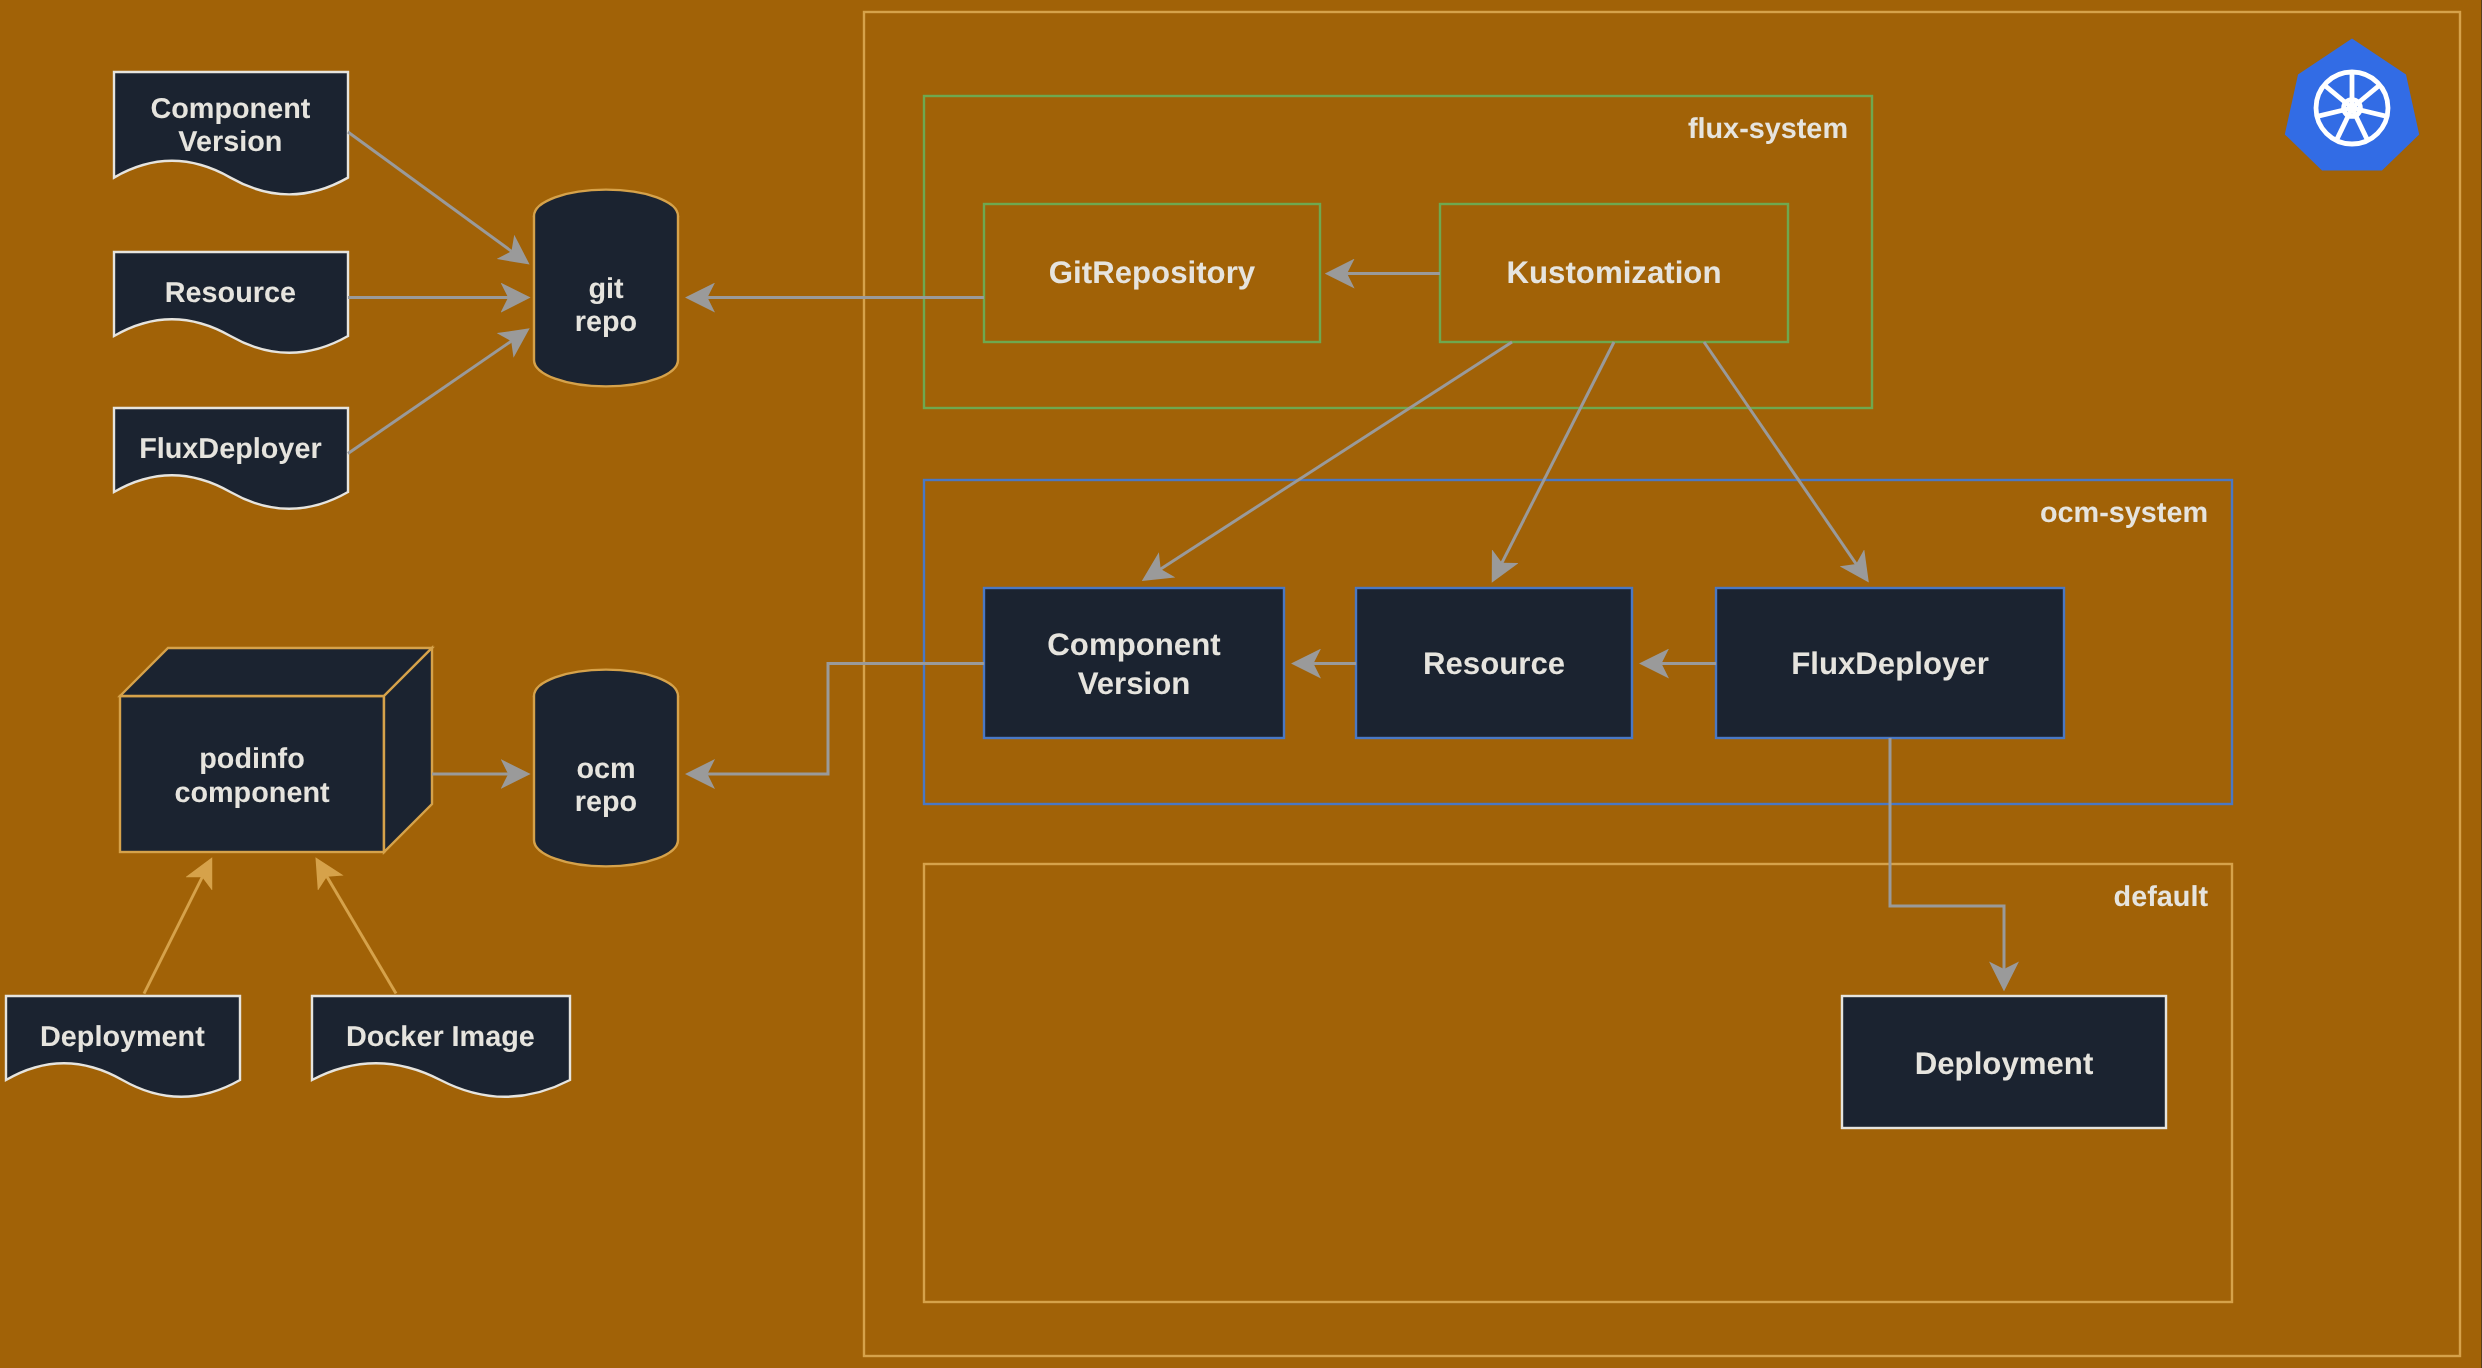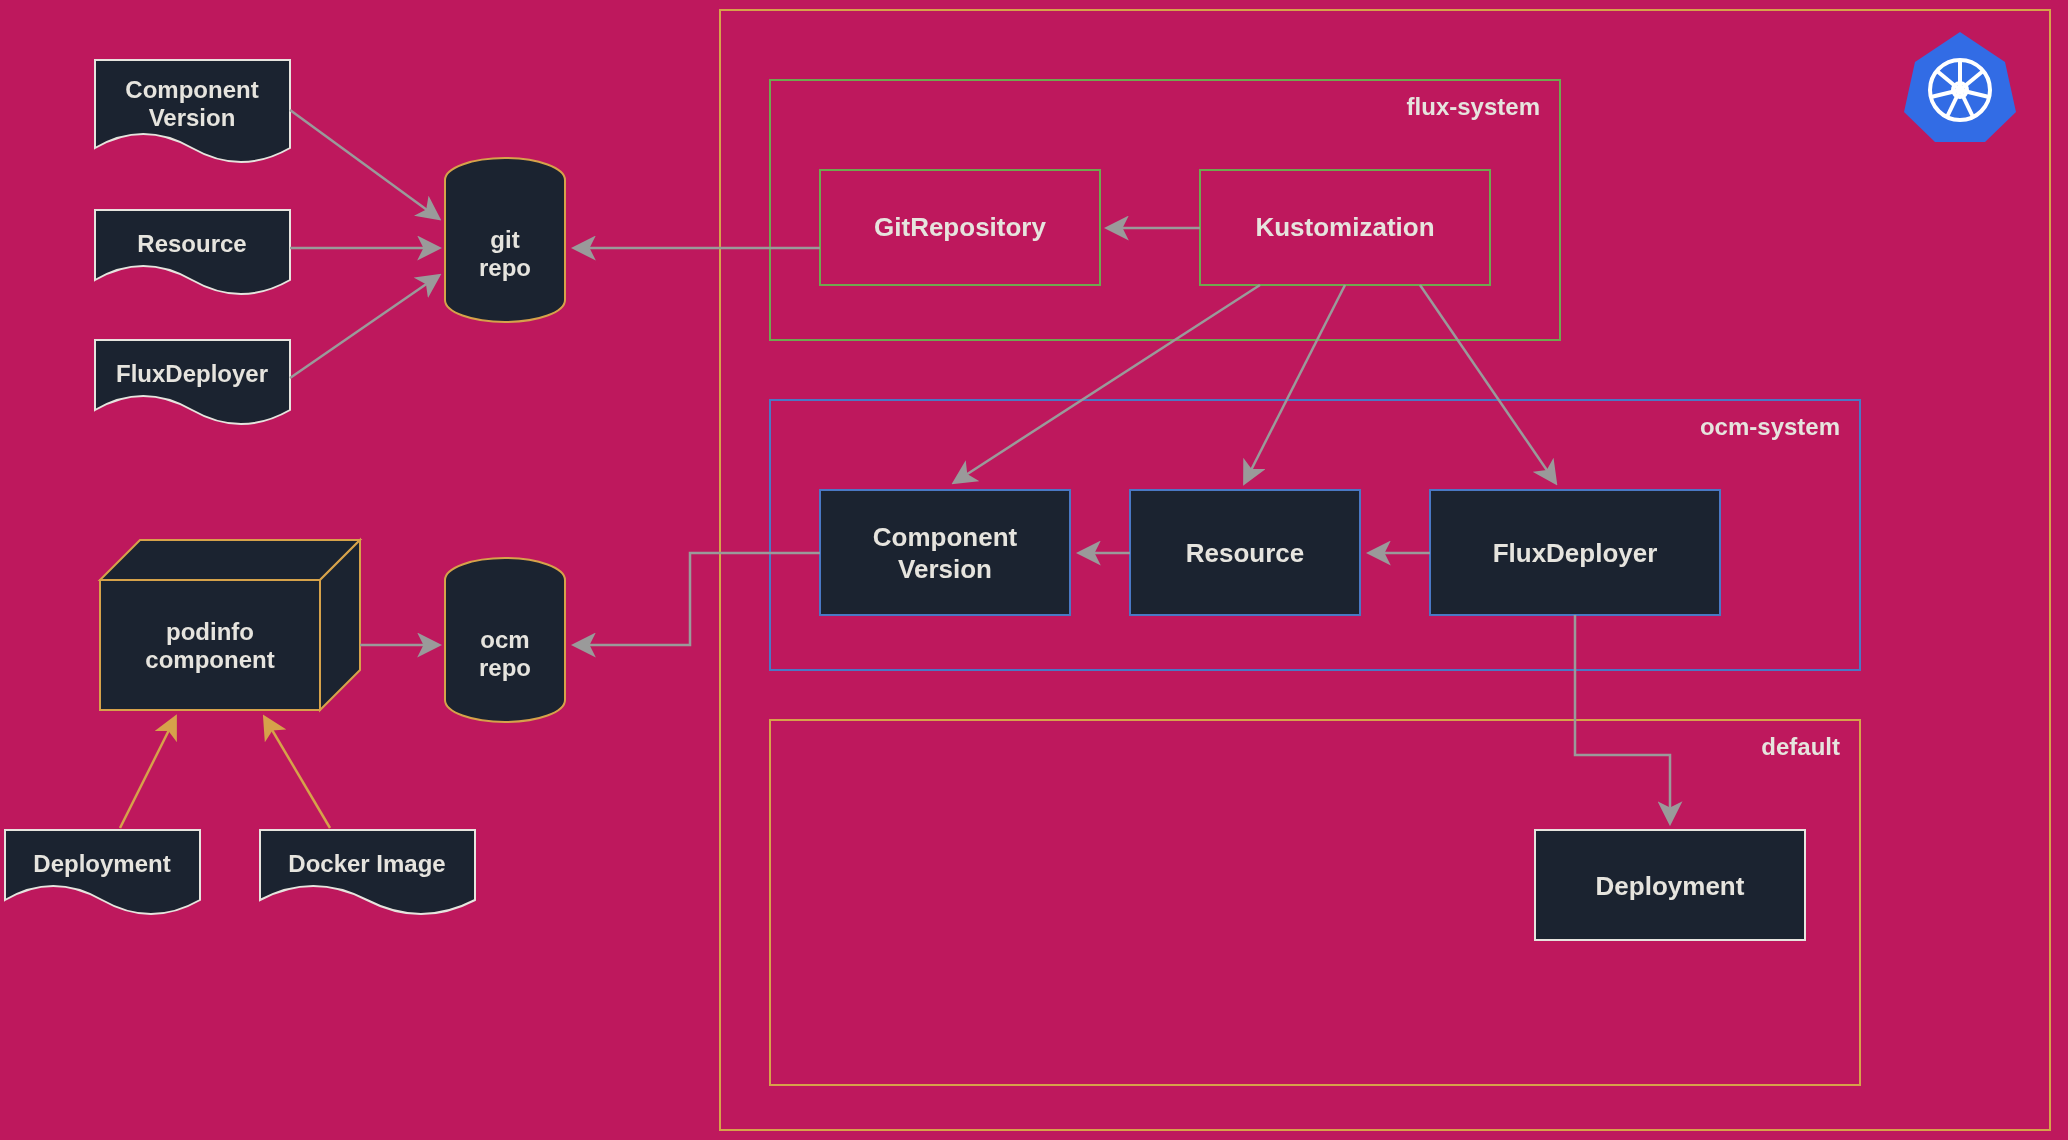--- a/index.html
+++ b/index.html
@@ -1,16 +1,16 @@
 <!DOCTYPE html>
 <html><head>
 <meta charset="utf-8">
 <style>
   html,body{margin:0;padding:0;background:#1b2330;font-family:Arial,Helvetica,sans-serif;}
-  .canvas{position:relative;width:2068px;height:1140px;background:#be185d;}
+  .canvas{position:relative;width:2068px;height:1140px;background:#a16207;}
   svg{position:absolute;inset:0;}
   .lbl{fill:#e6e4de;font-weight:700;font-family:Arial,Helvetica,sans-serif;}
   .doc{fill:#1b2330;stroke:#e6e4de;stroke-width:2;}
   .box{fill:#1b2330;stroke:#e6e4de;stroke-width:2;}
   .zone-green{fill:none;stroke:#6fa84f;stroke-width:2;}
   .zone-blue{fill:none;stroke:#4a78c4;stroke-width:2;}
   .zone-blue-box{fill:#1b2330;stroke:#4a78c4;stroke-width:2;}
   .zone-orange{fill:none;stroke:#d6a24a;stroke-width:2;}
   .cyl{fill:#1b2330;stroke:#d6a24a;stroke-width:2;}
   .cube{fill:#1b2330;stroke:#d6a24a;stroke-width:2;}

